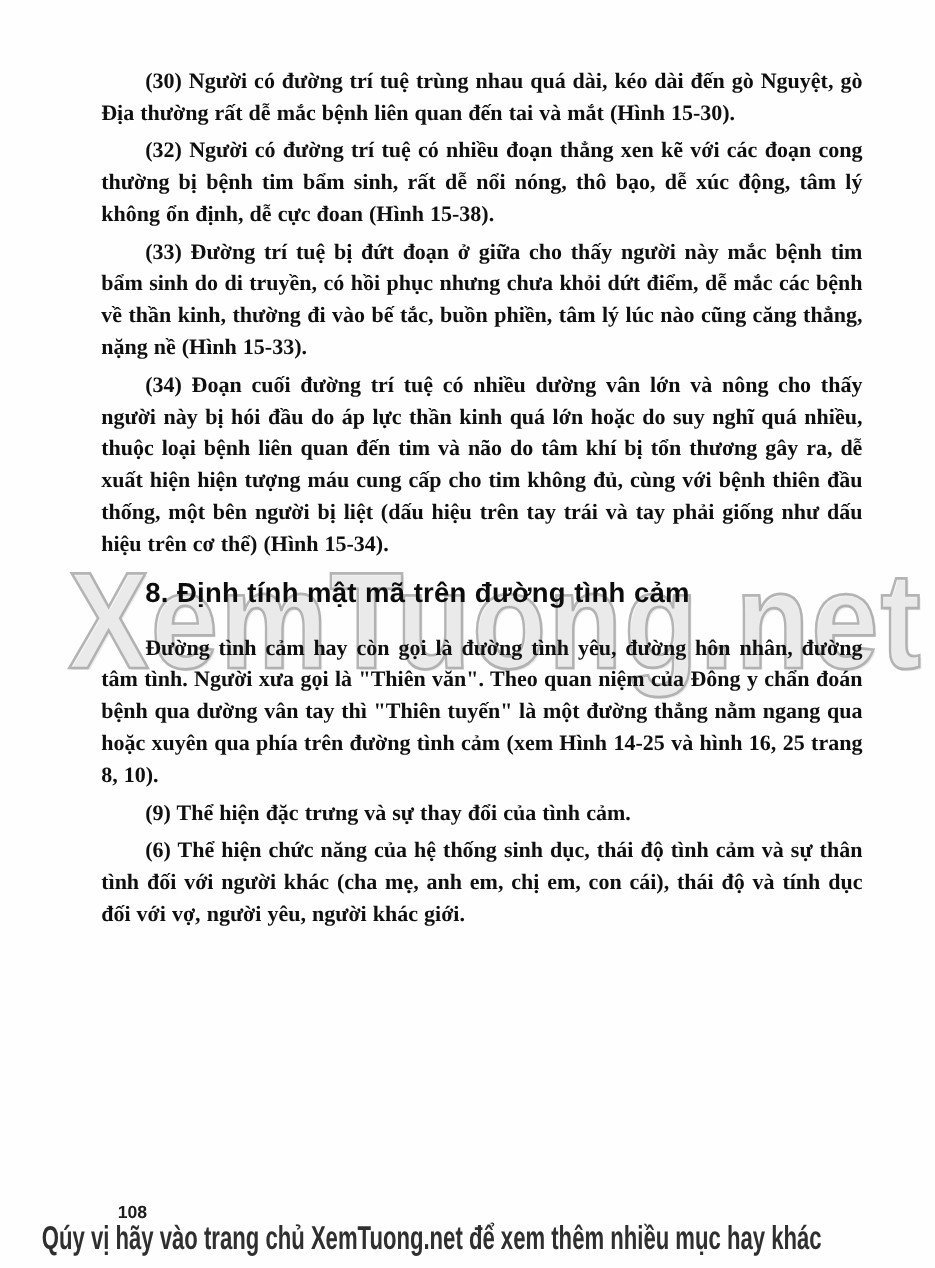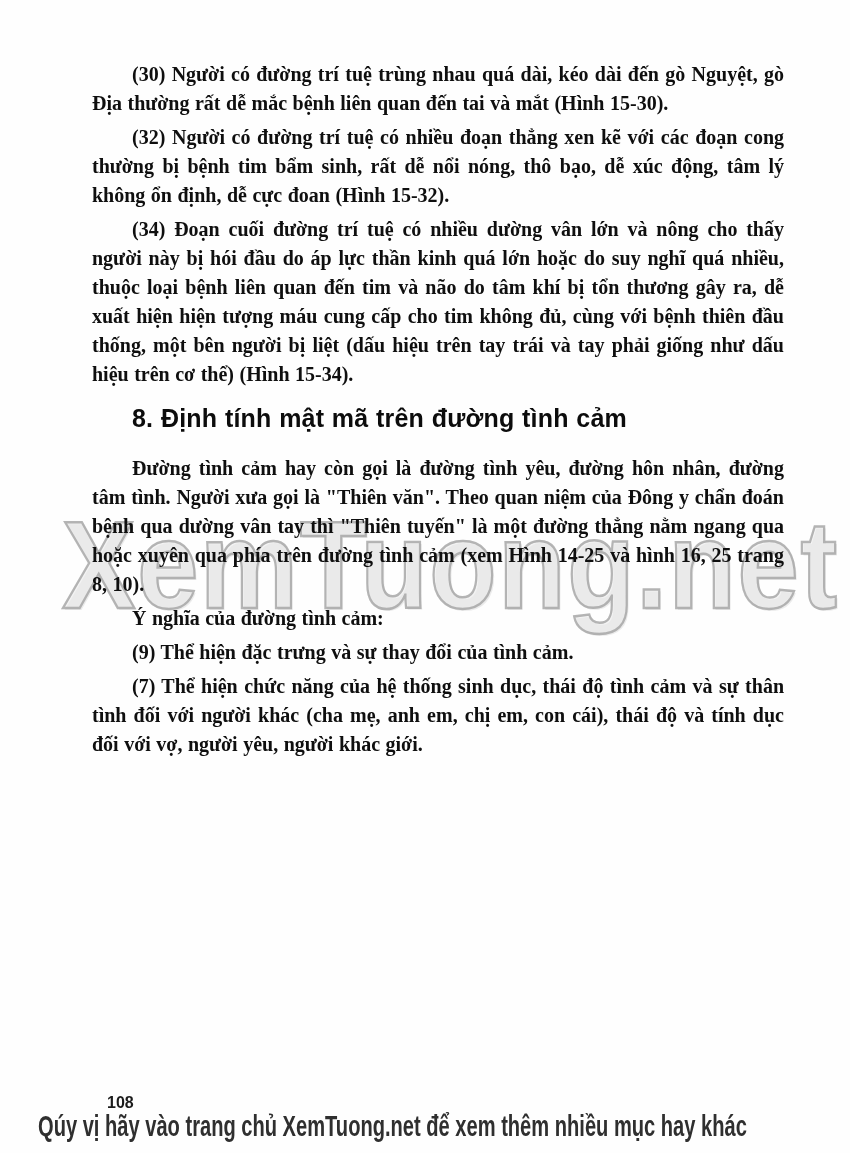--- a/index.html
+++ b/index.html
@@ -92,26 +92,26 @@
 </style>
 </head>
 <body>
 
 <div class="page">
 
   <div class="watermark">XemTuong.net</div>
 
   <div class="body-col" id="body-col">
       <div class="p">(30) Người có đường trí tuệ trùng nhau quá dài, kéo dài đến gò Nguyệt, gò Địa thường rất dễ mắc bệnh liên quan đến tai và mắt (Hình 15-30).</div>
-      <div class="p">(32) Người có đường trí tuệ có nhiều đoạn thẳng xen kẽ với các đoạn cong thường bị bệnh tim bẩm sinh, rất dễ nổi nóng, thô bạo, dễ xúc động, tâm lý không ổn định, dễ cực đoan (Hình 15-32).</div>
+      <div class="p">(32) Người có đường trí tuệ có nhiều đoạn thẳng xen kẽ với các đoạn cong thường bị bệnh tim bẩm sinh, rất dễ nổi nóng, thô bạo, dễ xúc động, tâm lý không ổn định, dễ cực đoan (Hình 15-38).</div>
+      <div class="p">(33) Đường trí tuệ bị đứt đoạn ở giữa cho thấy người này mắc bệnh tim bẩm sinh do di truyền, có hồi phục nhưng chưa khỏi dứt điểm, dễ mắc các bệnh về thần kinh, thường đi vào bế tắc, buồn phiền, tâm lý lúc nào cũng căng thẳng, nặng nề (Hình 15-33).</div>
       <div class="p">(34) Đoạn cuối đường trí tuệ có nhiều dường vân lớn và nông cho thấy người này bị hói đầu do áp lực thần kinh quá lớn hoặc do suy nghĩ quá nhiều, thuộc loại bệnh liên quan đến tim và não do tâm khí bị tổn thương gây ra, dễ xuất hiện hiện tượng máu cung cấp cho tim không đủ, cùng với bệnh thiên đầu thống, một bên người bị liệt (dấu hiệu trên tay trái và tay phải giống như dấu hiệu trên cơ thể) (Hình 15-34).</div>
       <div class="h">8. Định tính mật mã trên đường tình cảm</div>
       <div class="p">Đường tình cảm hay còn gọi là đường tình yêu, đường hôn nhân, đường tâm tình. Người xưa gọi là "Thiên văn". Theo quan niệm của Đông y chẩn đoán bệnh qua dường vân tay thì "Thiên tuyến" là một đường thẳng nằm ngang qua hoặc xuyên qua phía trên đường tình cảm (xem Hình 14-25 và hình 16, 25 trang 8, 10).</div>
-      <div class="p">Ý nghĩa của đường tình cảm:</div>
       <div class="p">(9) Thể hiện đặc trưng và sự thay đổi của tình cảm.</div>
-      <div class="p">(7) Thể hiện chức năng của hệ thống sinh dục, thái độ tình cảm và sự thân tình đối với người khác (cha mẹ, anh em, chị em, con cái), thái độ và tính dục đối với vợ, người yêu, người khác giới.</div>
+      <div class="p">(6) Thể hiện chức năng của hệ thống sinh dục, thái độ tình cảm và sự thân tình đối với người khác (cha mẹ, anh em, chị em, con cái), thái độ và tính dục đối với vợ, người yêu, người khác giới.</div>
     </div>
 
   <div class="page-number">108</div>
 
   <div class="footer-banner">Qúy vị hãy vào trang chủ XemTuong.net để xem thêm nhiều mục hay khác</div>
 
 </div>
 
 </body></html>

